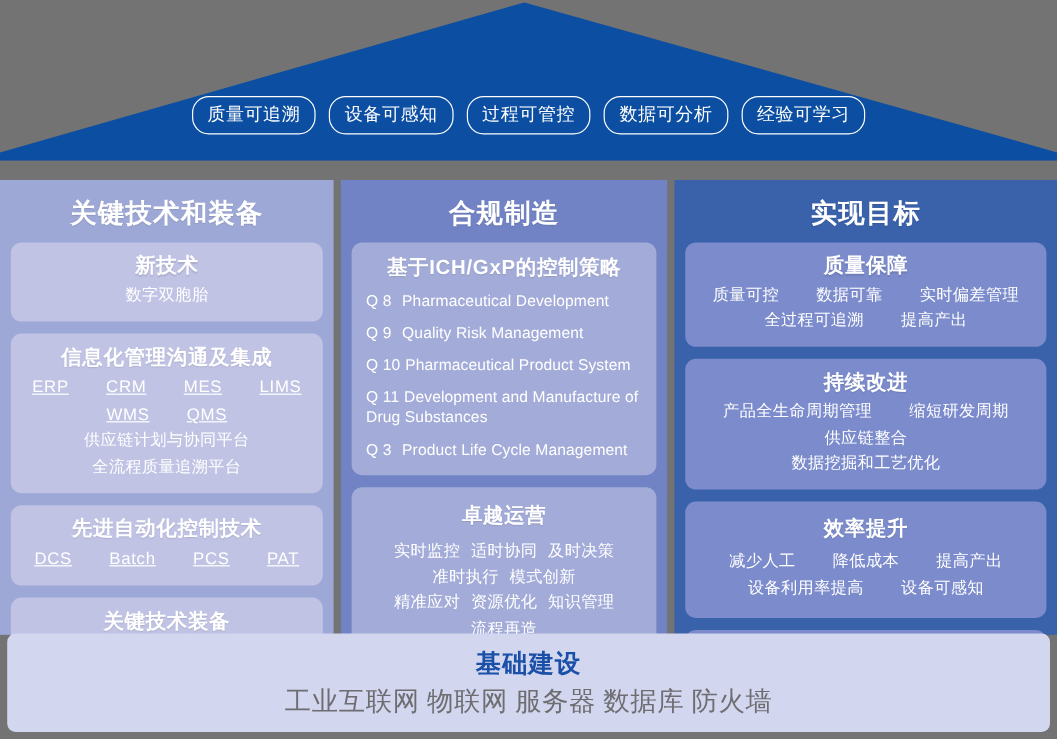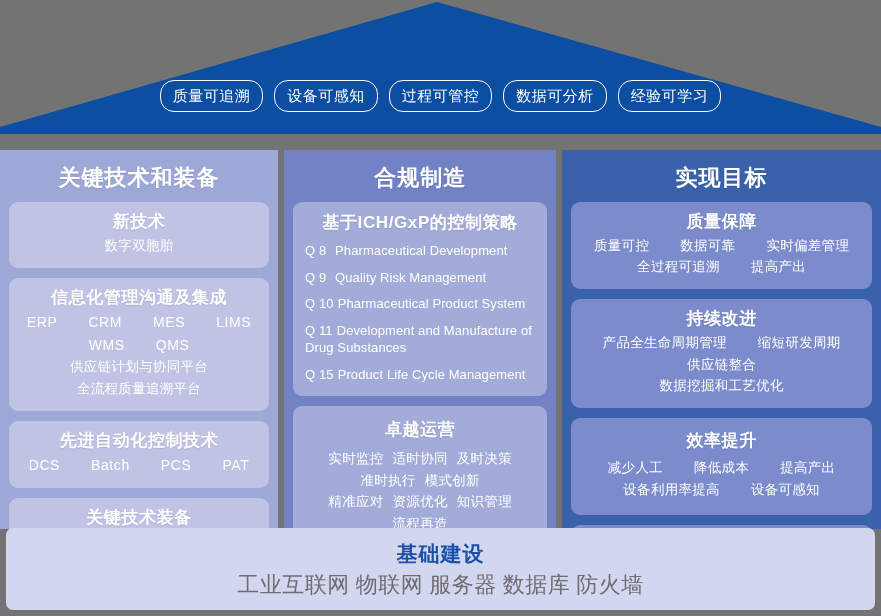--- a/index.html
+++ b/index.html
@@ -124,20 +124,21 @@
     font-size: 13.5px;
     line-height: 1.55;
     white-space: nowrap;
     letter-spacing: 0.3px;
   }
   .chip.link { text-decoration: underline; text-underline-offset: 2px; }
   .chip.mono {
     font-family: "Liberation Sans", "DejaVu Sans", sans-serif;
     font-size: 14px;
     letter-spacing: 0.6px;
+    text-decoration: underline;
   }
 
   
   .ich-card { text-align: left; padding: 10px 12px 12px 12px; }
   .ich-card .card-title { text-align: center; }
   .ich-item {
     color: #ffffff;
     font-size: 13px;
     line-height: 1.35;
     margin-top: 9px;
@@ -266,21 +267,21 @@
         <div class="ich-item">
           <span class="q">Q 9</span><span>Quality Risk Management</span>
         </div>
         <div class="ich-item">
           <span class="q">Q 10</span><span>Pharmaceutical Product System</span>
         </div>
         <div class="ich-item">
           <span class="q">Q 11</span><span>Development and Manufacture of Drug Substances</span>
         </div>
         <div class="ich-item">
-          <span class="q">Q 15</span><span>Product Life Cycle Management</span>
+          <span class="q">Q 3</span><span>Product Life Cycle Management</span>
         </div>
       </div>
 
       <div class="card card-mid" style="padding-top:13px;padding-bottom:16px;">
         <div class="card-title" style="margin-bottom:9px;">卓越运营</div>
         <div class="chiplist">
           <span class="chip">实时监控</span>
           <span class="chip">适时协同</span>
           <span class="chip">及时决策</span>
           <span class="chip">准时执行</span>

